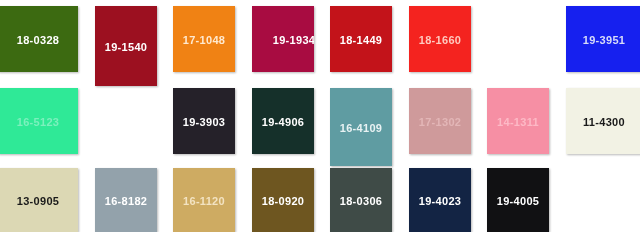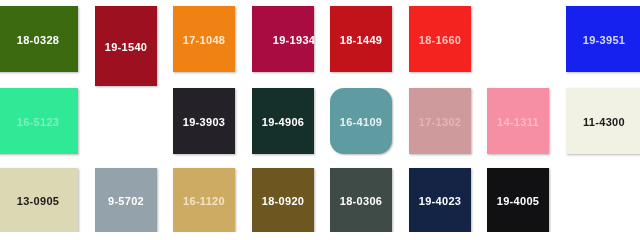--- a/index.html
+++ b/index.html
@@ -78,39 +78,39 @@
     <div class="swatch-row" style="top: 88px; height: 66px;">
       <div class="swatch shadowed" style="left: -2px; width: 80px; height: 66px; background: rgb(47, 233, 151);">
         <span class="swatch-label" style="color: rgb(124, 240, 189);">16-5123</span>
       </div>
       <div class="swatch shadowed" style="left: 173px; width: 62px; height: 66px; background: rgb(37, 33, 41);">
         <span class="swatch-label" style="color: rgb(255, 255, 255);">19-3903</span>
       </div>
       <div class="swatch shadowed" style="left: 252px; width: 62px; height: 66px; background: rgb(21, 48, 42);">
         <span class="swatch-label" style="color: rgb(255, 255, 255);">19-4906</span>
       </div>
-      <div class="swatch shadowed" style="left: 330px; width: 62px; height: 66px; background: rgb(95, 156, 162); border-radius: 14px;">
+      <div class="swatch shadowed" style="left: 330px; width: 62px; height: 78px; background: rgb(95, 156, 162);">
         <span class="swatch-label" style="color: rgb(232, 242, 243);">16-4109</span>
       </div>
       <div class="swatch shadowed" style="left: 409px; width: 62px; height: 66px; background: rgb(207, 154, 155);">
         <span class="swatch-label" style="color: rgb(227, 182, 183);">17-1302</span>
       </div>
       <div class="swatch shadowed" style="left: 487px; width: 62px; height: 66px; background: rgb(246, 143, 164);">
         <span class="swatch-label" style="color: rgb(253, 185, 198);">14-1311</span>
       </div>
       <div class="swatch shadowed" style="left: 566px; width: 76px; height: 66px; background: rgb(242, 242, 228);">
         <span class="swatch-label" style="color: rgb(26, 26, 26);">11-4300</span>
       </div>
     </div>
     <div class="swatch-row" style="top: 168px; height: 64px;">
       <div class="swatch shadowed" style="left: -2px; width: 80px; height: 64px; background: rgb(220, 216, 180);">
         <span class="swatch-label" style="color: rgb(26, 26, 26);">13-0905</span>
       </div>
       <div class="swatch shadowed" style="left: 95px; width: 62px; height: 64px; background: rgb(147, 162, 171);">
-        <span class="swatch-label" style="color: rgb(255, 255, 255);">9-5702</span>
+        <span class="swatch-label" style="color: rgb(255, 255, 255);">16-8182</span>
       </div>
       <div class="swatch shadowed" style="left: 173px; width: 62px; height: 64px; background: rgb(206, 171, 98);">
         <span class="swatch-label" style="color: rgb(243, 227, 194);">16-1120</span>
       </div>
       <div class="swatch shadowed" style="left: 252px; width: 62px; height: 64px; background: rgb(110, 86, 32);">
         <span class="swatch-label" style="color: rgb(255, 255, 255);">18-0920</span>
       </div>
       <div class="swatch shadowed" style="left: 330px; width: 62px; height: 64px; background: rgb(63, 75, 71); justify-content: center;">
         <span class="swatch-label" style="color: rgb(255, 255, 255);">18-0306</span>
       </div>

